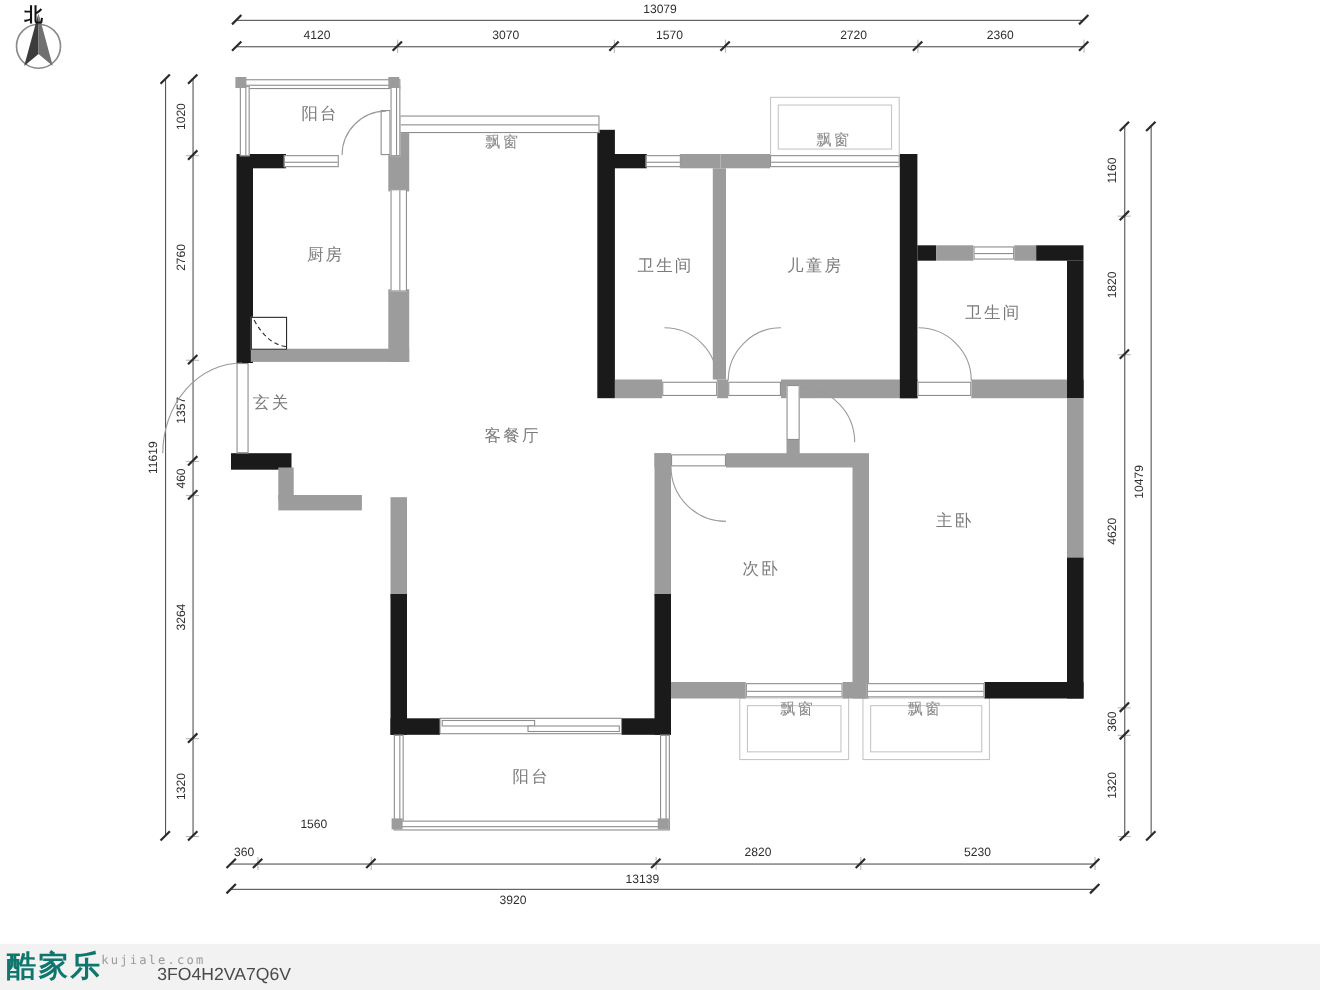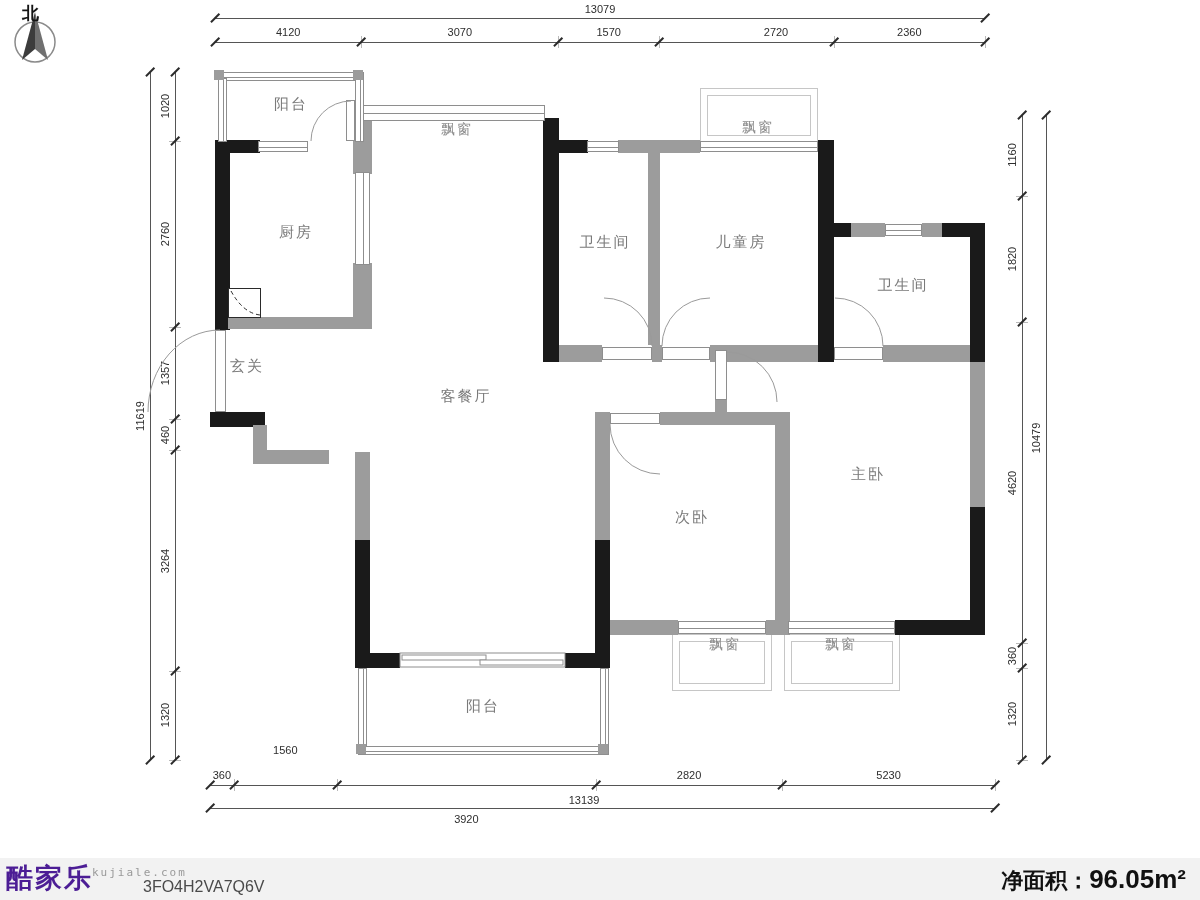--- a/index.html
+++ b/index.html
@@ -29,21 +29,21 @@
   .dguide-v{position:absolute;width:1px;height:12px;background:#b9b9b9;}
   .dguide-h{position:absolute;height:1px;width:12px;background:#b9b9b9;}
   .dlab{position:absolute;font-size:11px;color:#2e2e2e;white-space:nowrap;z-index:2;}
   
   .fixture{position:absolute;background:#fff;border:1px solid #2a2a2a;box-sizing:border-box;z-index:4;}
   
   #compass{position:absolute;left:8px;top:2px;width:60px;height:64px;z-index:7;}
   #compass .north{position:absolute;left:14px;top:0;font-size:17px;font-weight:bold;color:#141414;}
   
   #footer{position:absolute;left:0;top:858px;width:1200px;height:42px;background:#f2f2f2;z-index:8;}
-  #logo{position:absolute;left:6px;top:2px;font-size:27px;font-weight:bold;color:#4c1d95;letter-spacing:2px;}
+  #logo{position:absolute;left:6px;top:2px;font-size:27px;font-weight:bold;color:#0f766e;letter-spacing:2px;}
   #logosite{position:absolute;left:92px;top:8px;font-size:11px;color:#9a9a9a;
             font-family:"DejaVu Sans Mono", monospace;letter-spacing:2px;}
   #plancode{position:absolute;left:143px;top:20px;font-size:16px;color:#4a4a4a;}
   #area{position:absolute;right:14px;top:6px;color:#111;font-weight:bold;white-space:nowrap;}
   #area .al{font-size:22px;}
   #area .av{font-size:26px;}
 </style>
 </head>
 <body>
 
@@ -253,16 +253,13 @@
       <div class="dtick" style="left: 1040px; top: 114px;"></div>
       <div class="dtick" style="left: 1040px; top: 759px;"></div>
       <div class="dlab" style="left: 1036px; top: 437.5px; transform: translate(-50%, -50%) rotate(-90deg);">10479</div>
     </div>
 </div>
 
 <div id="footer">
   <div id="logo">酷家乐</div>
   <div id="logosite">kujiale.com</div>
   <div id="plancode">3FO4H2VA7Q6V</div>
-  <div id="area">
-    <span class="al">净面积：</span><span class="av">96.05m²</span>
-  </div>
 </div>
 
 </body></html>

